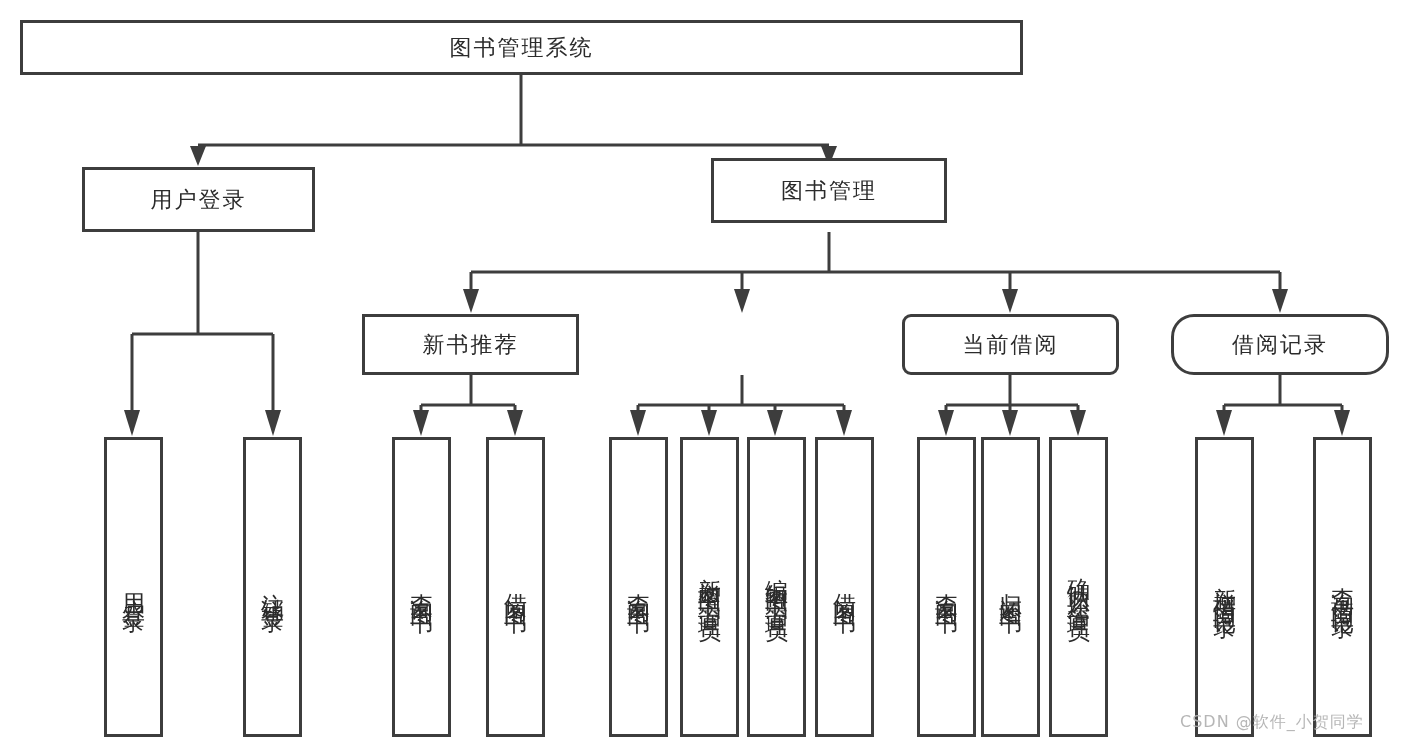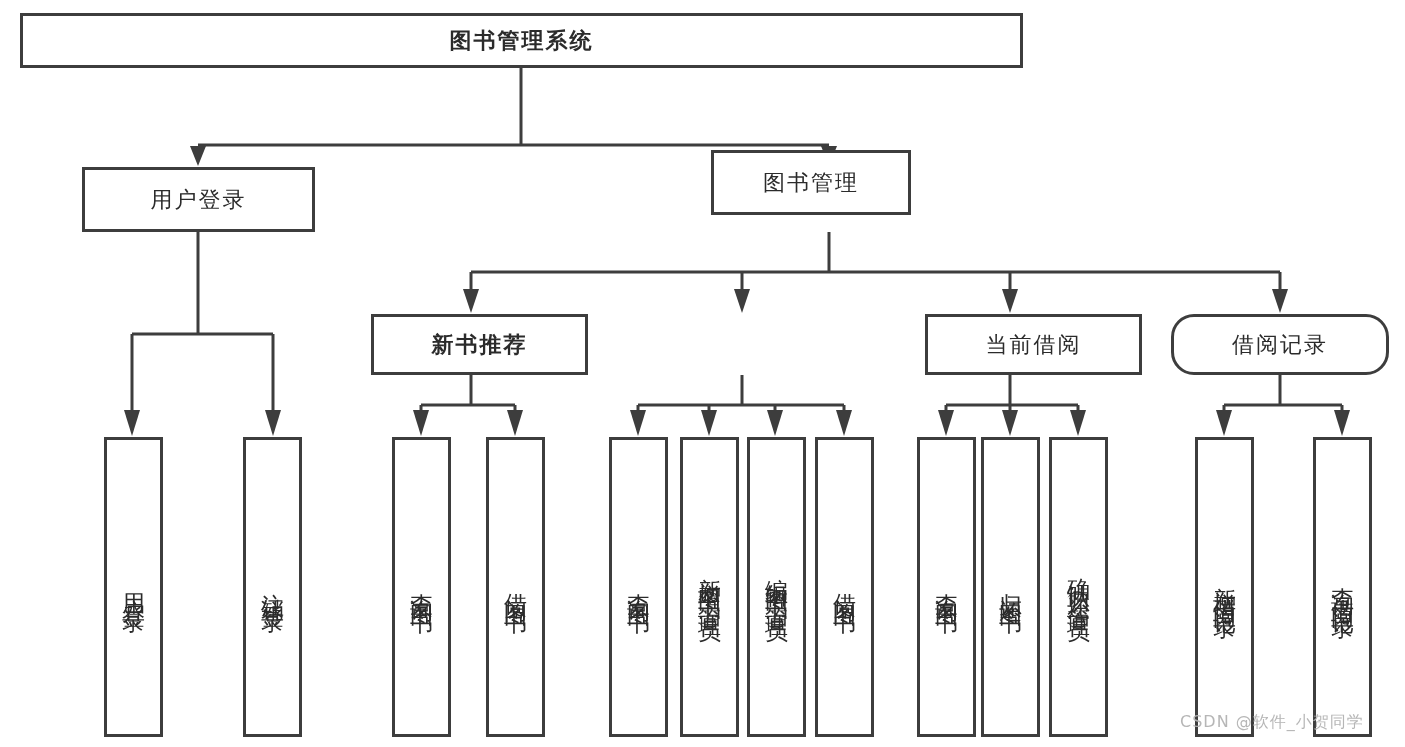--- a/index.html
+++ b/index.html
@@ -117,35 +117,35 @@
       <polygon points="767,410 783,410 775,436"></polygon>
       <polygon points="836,410 852,410 844,436"></polygon>
       <polygon points="938,410 954,410 946,436"></polygon>
       <polygon points="1002,410 1018,410 1010,436"></polygon>
       <polygon points="1070,410 1086,410 1078,436"></polygon>
       <polygon points="1216,410 1232,410 1224,436"></polygon>
       <polygon points="1334,410 1350,410 1342,436"></polygon>
     </g>
   </svg>
 
-  <div class="box" style="left:20px; top:13px; width:1003px; height:55px;font-weight:bold;">
+  <div class="box" style="left:20px; top:20px; width:1003px; height:55px;">
     <span class="h-label">图书管理系统</span>
   </div>
 
   <div class="box" style="left:82px; top:167px; width:233px; height:65px;">
     <span class="h-label">用户登录</span>
   </div>
-  <div class="box" style="left:711px; top:150px; width:200px; height:65px;">
+  <div class="box" style="left:711px; top:158px; width:236px; height:65px;">
     <span class="h-label">图书管理</span>
   </div>
 
-  <div class="box lvl2" style="left:371px;font-weight:bold;">
+  <div class="box lvl2" style="left:362px;">
     <span class="h-label">新书推荐</span>
   </div>
-  <div class="box lvl2" style="left:925px;">
+  <div class="box lvl2" style="left:902px;border-radius:9px;">
     <span class="h-label">当前借阅</span>
   </div>
   <div class="box lvl2" style="left:1171px; width:218px;border-radius:23px;">
     <span class="h-label">借阅记录</span>
   </div>
 
   <div class="box leaf" style="left:104px;">
     <span class="v-label">用户登录</span>
   </div>
   <div class="box leaf" style="left:243px;">

